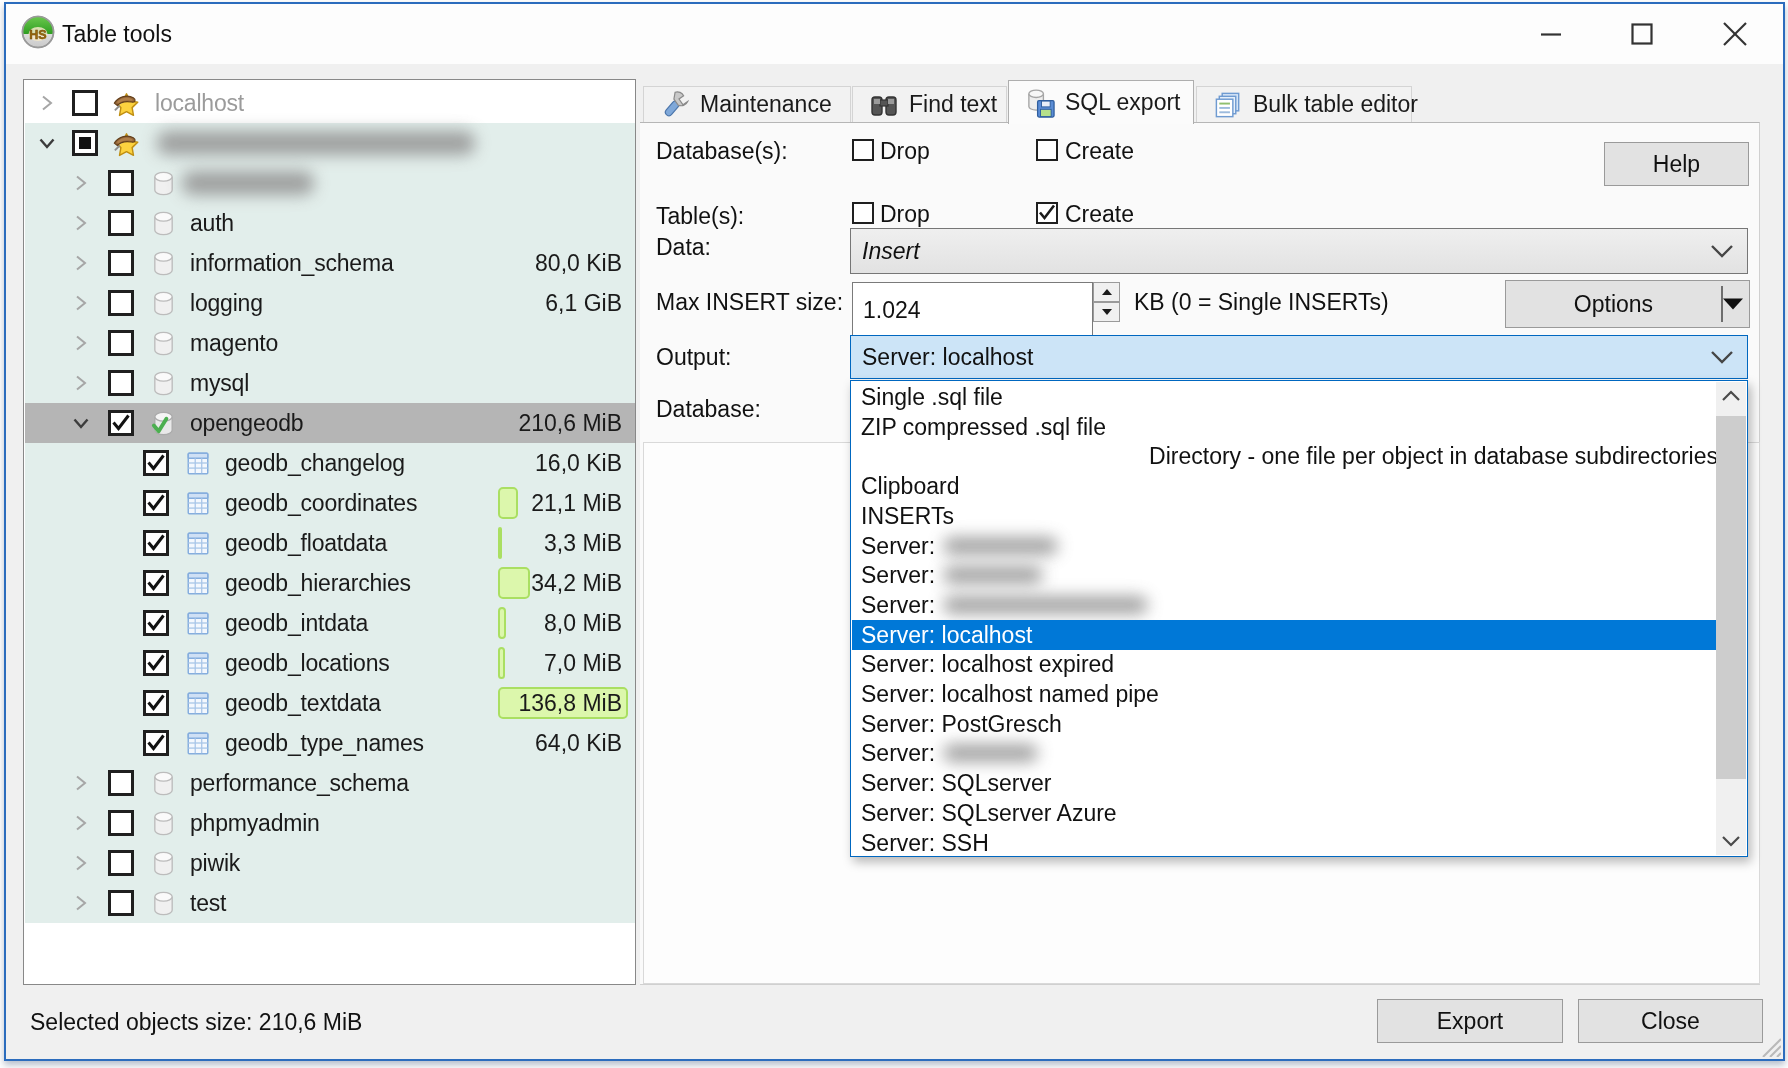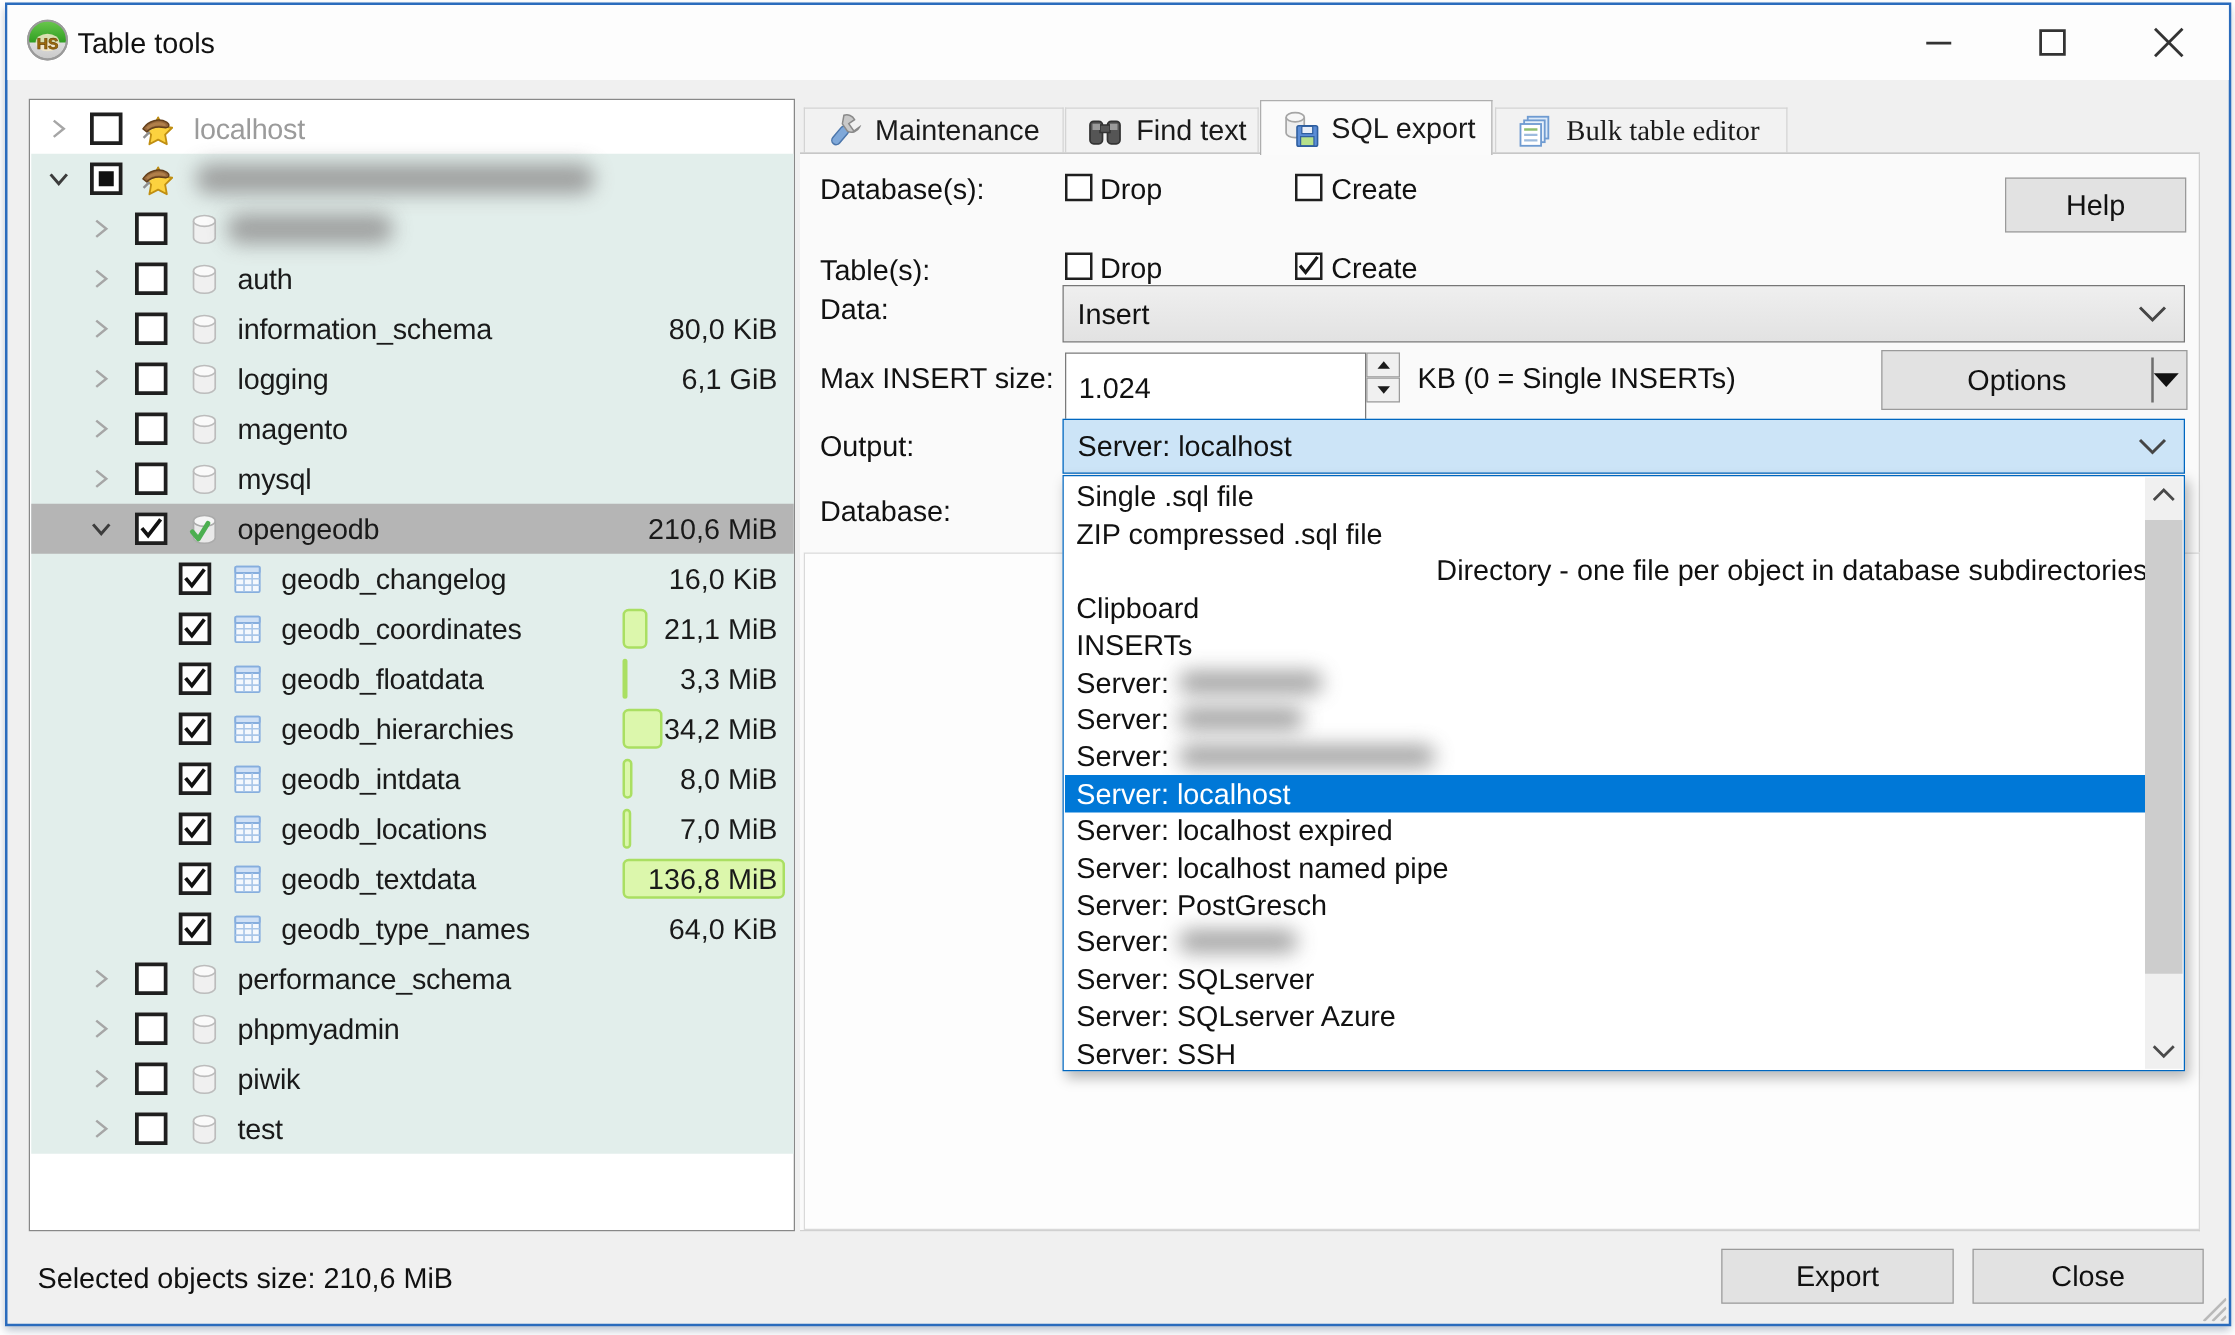--- a/index.html
+++ b/index.html
@@ -64,21 +64,21 @@
   .fcheck-label { position:absolute; font-size:23px; color:#111; height:24px; line-height:24px; }
 
   .btn { position:absolute; background:#e2e2e2; border:1px solid #9a9a9a;
          display:flex; align-items:center; justify-content:center;
          font-size:23px; color:#111; }
 
   .combo { position:absolute; left:210px; width:898px; border:1px solid #767676;
            font-size:23px; color:#111; display:flex; align-items:center; }
   .combo .cval { margin-left:11px; white-space:nowrap; }
   .combo .cchev { position:absolute; right:12px; top:50%; transform:translateY(-50%); }
-  .combo.grey { background:linear-gradient(#efefef,#e2e2e2); }
+  .combo.grey { background:linear-gradient(#efefef,#e2e2e2);font-style:italic; }
   .combo.blue { background:#cce4f7; border-color:#0067c0; }
 
   .txtinput { position:absolute; background:#fff; border:1px solid #7a7a7a;
               font-size:23px; color:#111; display:flex; align-items:center; }
   .txtinput span { margin-left:10px; }
 
   .spinner { position:absolute; width:27px; height:40px; }
   .spinbtn { position:absolute; left:0; width:27px; height:20px; background:#f0f0f0;
              border:1px solid #9a9a9a; display:flex; align-items:center; justify-content:center; }
 
@@ -470,21 +470,21 @@
       <div class="tab active" style="left: 1002px; width: 186px;">
         <span class="tabicon"><svg viewBox="0 0 32 32" width="31" height="31">
      <path d="M4 6 v13 a7.5 3.8 0 0 0 15 0 v-13" fill="#eeeeee" stroke="#a5a5a5" stroke-width="1.4"></path>
      <ellipse cx="11.5" cy="6" rx="7.5" ry="3.8" fill="#f7f7f7" stroke="#a5a5a5" stroke-width="1.4"></ellipse>
      <rect x="13" y="13" width="17" height="17" rx="1.5" fill="#5b8dd6" stroke="#2f5e9e" stroke-width="1.3"></rect>
      <rect x="17" y="13.5" width="9" height="6" fill="#e8eef8" stroke="#2f5e9e" stroke-width="1"></rect>
      <rect x="16" y="22" width="11" height="7.5" fill="#b5e08a" stroke="#2f5e9e" stroke-width="1"></rect>
    </svg></span>
                  <span class="tablabel">SQL export</span>
       </div>
-      <div class="tab inactive" style="left: 1190px; width: 234px; font-family: Liberation Serif, serif;">
+      <div class="tab inactive" style="left: 1190px; width: 216px;">
         <span class="tabicon"><svg viewBox="0 0 32 32" width="31" height="31">
      <rect x="9.5" y="3.5" width="17" height="18" fill="#dbe9f9" stroke="#6f9bd1" stroke-width="1.5"></rect>
      <rect x="6.5" y="6.5" width="17" height="18" fill="#e8f1fb" stroke="#6f9bd1" stroke-width="1.5"></rect>
      <rect x="3.5" y="9.5" width="17" height="18" fill="#ffffff" stroke="#6f9bd1" stroke-width="1.5"></rect>
      <line x1="6.5" y1="14" x2="17.5" y2="14" stroke="#8fbf6f" stroke-width="2"></line>
      <line x1="6.5" y1="18.5" x2="17.5" y2="18.5" stroke="#9dbbdd" stroke-width="2"></line>
      <line x1="6.5" y1="23" x2="17.5" y2="23" stroke="#9dbbdd" stroke-width="2"></line>
    </svg></span>
                  <span class="tablabel">Bulk table editor</span>
       </div>

